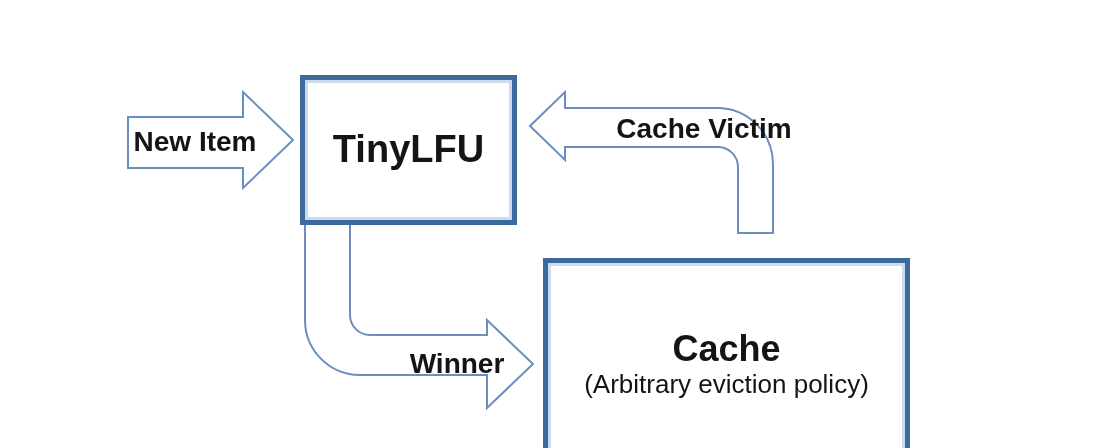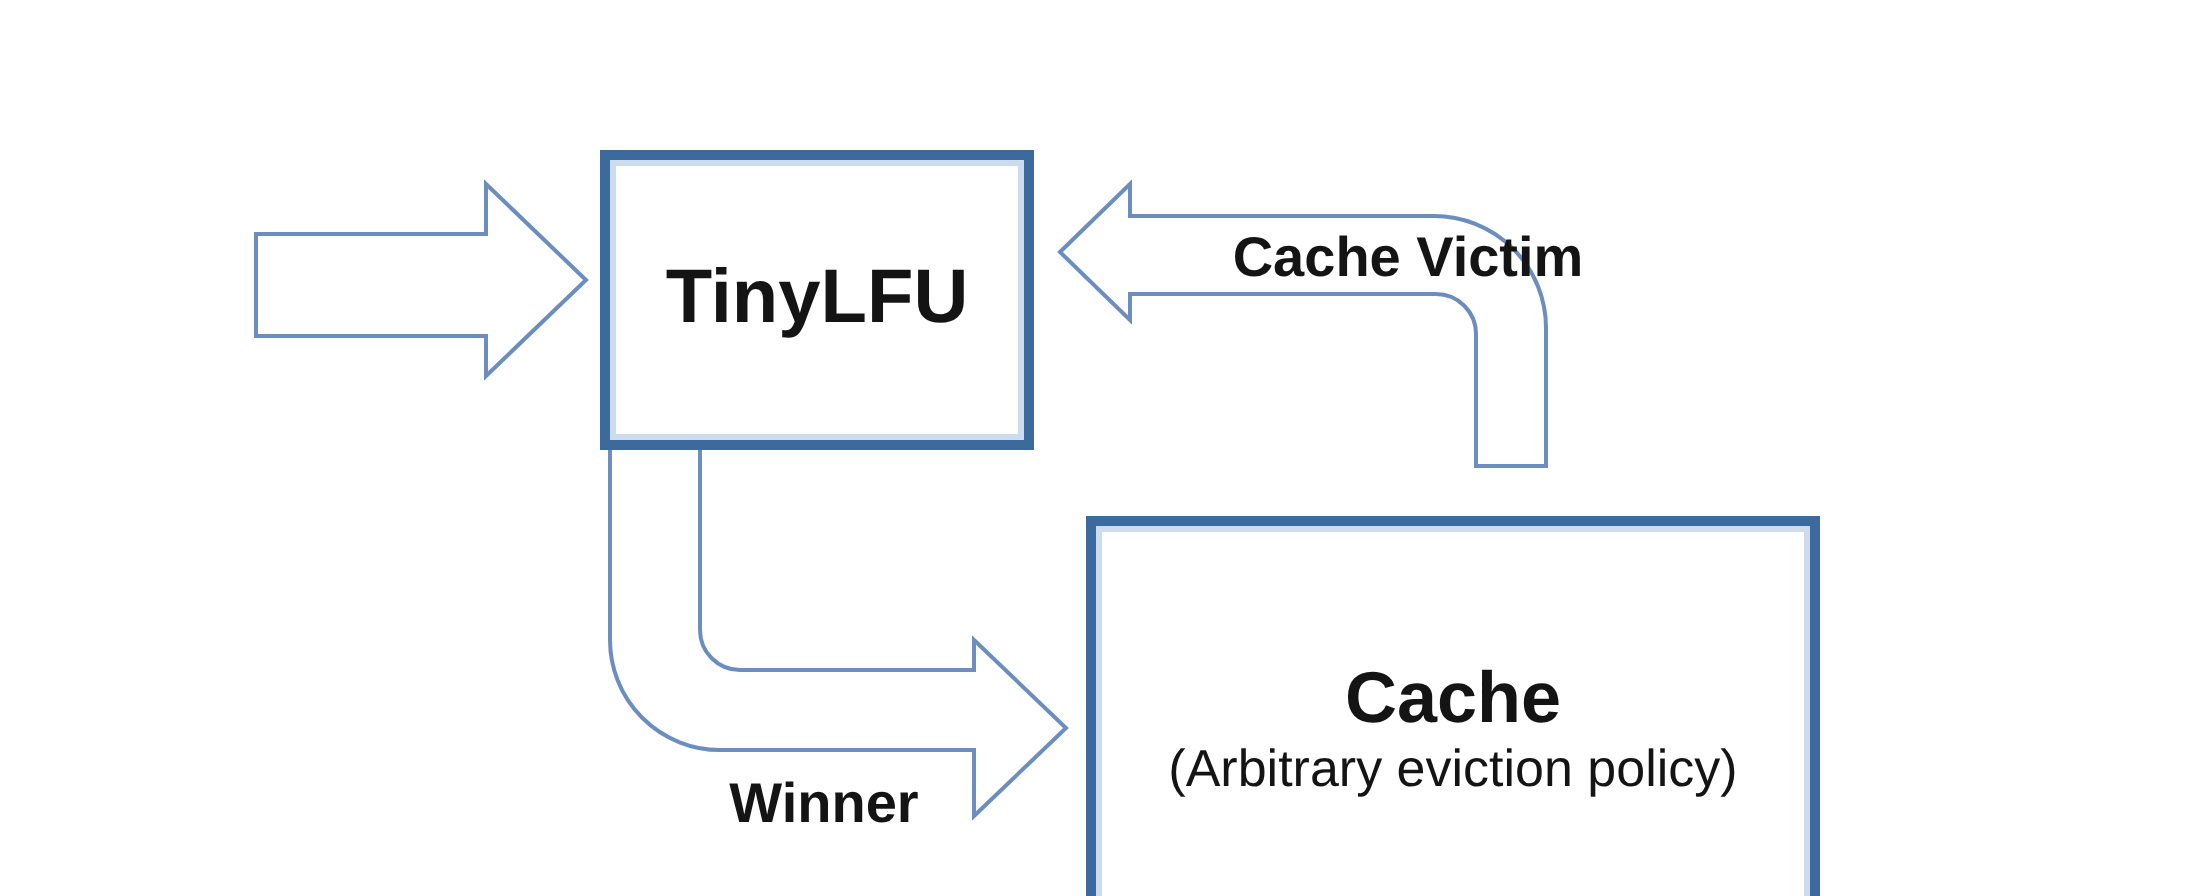--- a/index.html
+++ b/index.html
@@ -73,21 +73,21 @@
   .arrow-label {
     position: absolute;
     z-index: 3;
     transform: translate(-50%, -50%);
     font-size: 28px;
     font-weight: 700;
     white-space: nowrap;
   }
   .label-new-item    { left: 195px; top: 142px; }
   .label-cache-victim{ left: 665px; top: 129px; margin-left: 39px; }
-  .label-winner      { left: 412px; top: 364px; margin-top: 38px; }
+  .label-winner      { left: 457px; top: 364px; }
 </style>
 </head>
 <body>
 
 <div class="stage">
 
   <svg class="arrow-layer" width="1100" height="448" viewBox="0 0 1100 448">
 
     <path d="M128,117 L243,117 L243,92 L293,140 L243,188 L243,168 L128,168 Z"></path>
 
@@ -98,18 +98,19 @@
 
   <div class="box box-tinylfu">
     <div class="node-title-lg">TinyLFU</div>
   </div>
 
   <div class="box box-cache">
     <div class="node-title-md">Cache</div>
     <div class="node-subtitle">(Arbitrary eviction policy)</div>
   </div>
 
+  <div class="arrow-label label-new-item">New Item</div>
 
   <div class="arrow-label label-cache-victim">Cache Victim</div>
 
   <div class="arrow-label label-winner">Winner</div>
 
 </div>
 
 </body></html>

